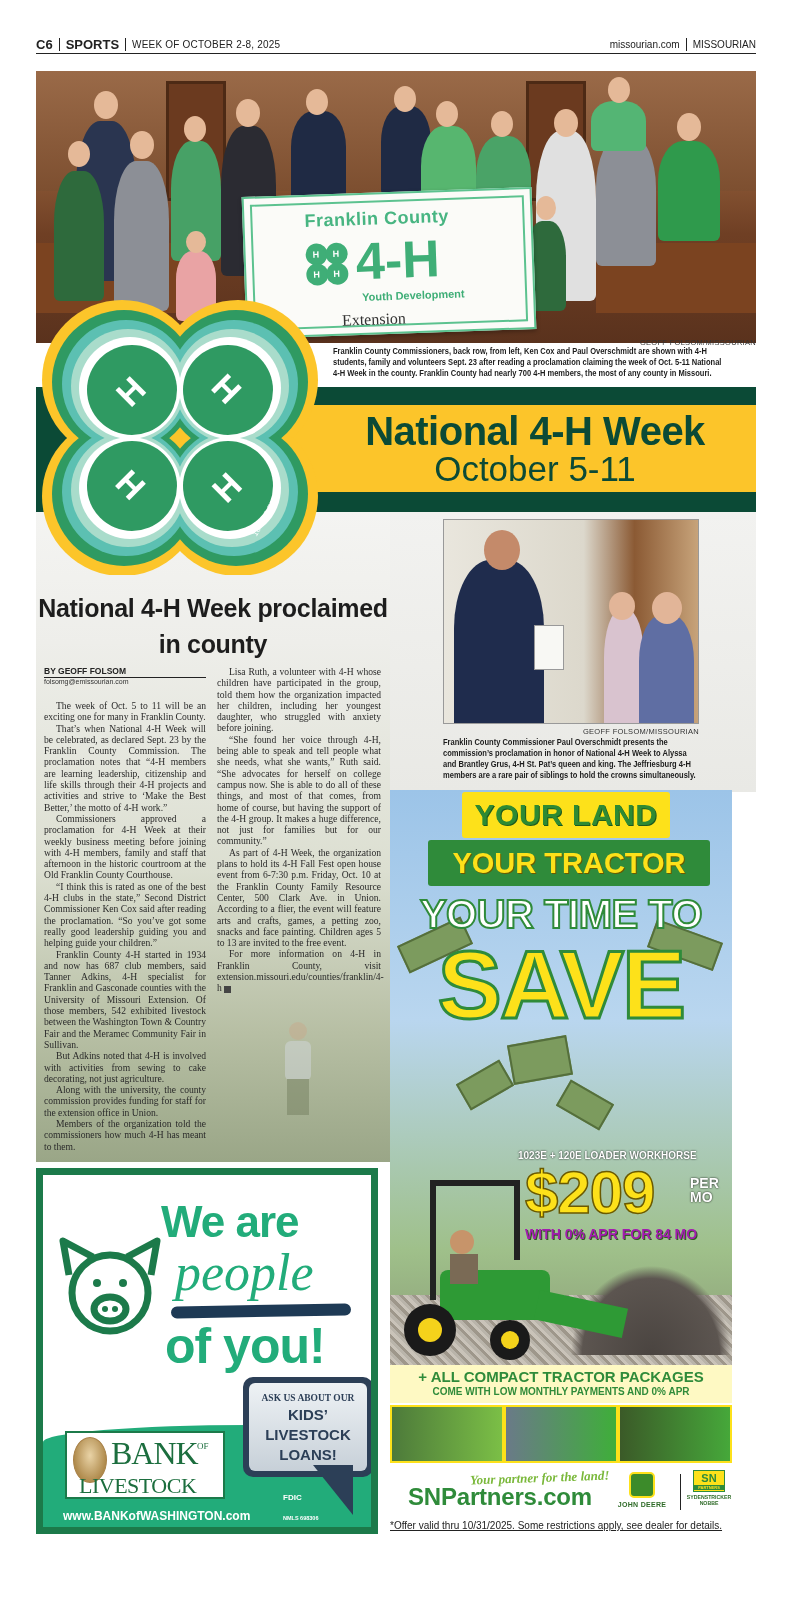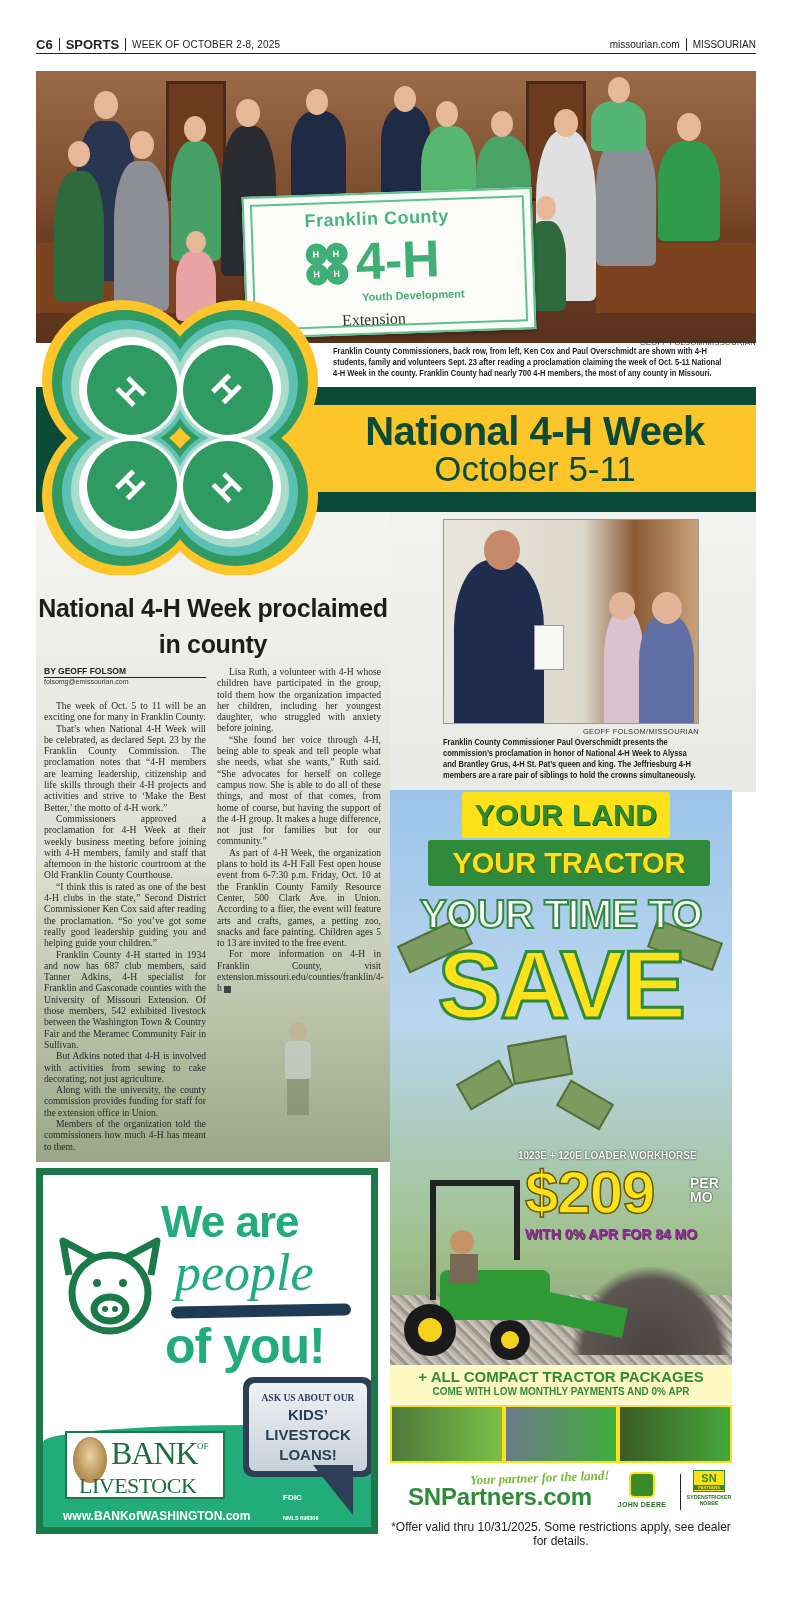--- a/index.html
+++ b/index.html
@@ -84,21 +84,21 @@
   .tagline { position: absolute; left: 80px; top: 680px; font-family: "Liberation Serif", serif; font-style: italic; font-weight: bold; font-size: 13px; color: #7ab83a; transform: rotate(-2deg); }
   .snp { position: absolute; left: 18px; top: 693px; font-weight: bold; font-size: 24px; color: #2f8b3a; letter-spacing: -.2px; }
   .jd { position: absolute; left: 222px; top: 682px; width: 60px; text-align: center; }
   .jd-badge { width: 26px; height: 26px; margin: 0 auto; background: #3c8b2a; border-radius: 5px; border: 2px solid #fde11a; }
   .jd-label { font-size: 7px; font-weight: bold; color: #2f6b28; letter-spacing: .3px; margin-top: 3px; }
   .vsep { position: absolute; left: 290px; top: 684px; width: 1px; height: 36px; background: #222; }
   .sn { position: absolute; left: 296px; top: 680px; width: 46px; text-align: center; }
   .sn-badge { width: 32px; height: 22px; margin: 0 auto; background: #fde11a; border: 1px solid #2f8b3a; font-weight: bold; font-size: 11px; line-height: 14px; color: #2f8b3a; }
   .sn-badge small { display: block; font-size: 4px; line-height: 5px; background: #2f8b3a; color: #fde11a; }
   .sn-label { font-size: 5.2px; font-weight: bold; color: #2f6b28; line-height: 6px; margin-top: 2px; }
-  .fine { position: absolute; left: 0; top: 730px; width: 342px; text-align: center; font-size: 12px; color: #222; }
+  .fine { position: absolute; left: 0; top: 730px; width: 342px; font-size: 10px; color: #222; text-decoration: underline; }
 
   
   .bank-ad { position: absolute; left: 36px; top: 1168px; width: 342px; height: 366px; border: 7px solid #1c7a4a; background: #fff; overflow: hidden; }
   .bank-wave { position: absolute; left: 0; top: 250px; width: 330px; height: 110px; background: #22ac7a; border-radius: 100% 60% 0 0 / 25% 25% 0 0; }
   .we-are { position: absolute; left: 118px; top: 22px; font-weight: bold; font-size: 44px; color: #22ac7a; letter-spacing: -1px; }
   .proud { position: absolute; left: 132px; top: 68px; font-family: "Liberation Serif", serif; font-style: italic; font-size: 52px; color: #22ac7a; }
   .brush { position: absolute; left: 128px; top: 130px; width: 180px; height: 12px; background: #1e3a55; border-radius: 6px; transform: rotate(-1deg); }
   .ofyou { position: absolute; left: 122px; top: 142px; font-weight: bold; font-size: 50px; color: #22ac7a; letter-spacing: -1px; }
   .pig { position: absolute; left: 12px; top: 60px; width: 110px; height: 100px; }
   .bubble { position: absolute; left: 200px; top: 202px; width: 130px; height: 100px; background: #2c3f57; border-radius: 10px; }

